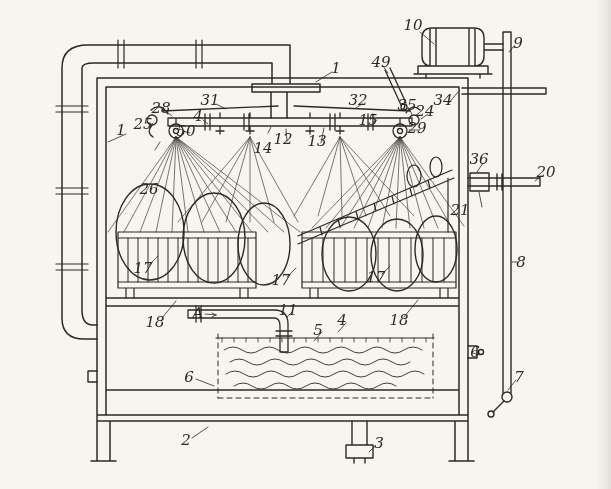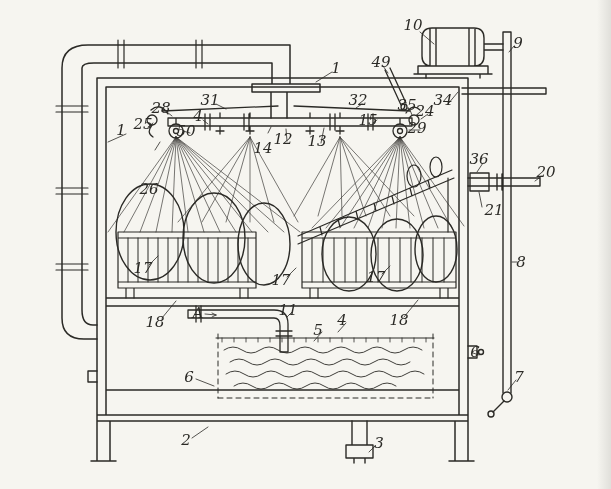--- a/index.html
+++ b/index.html
@@ -197,21 +197,21 @@
       <span class="part-label" style="left: 186px; top: 131px;">50</span>
       <span class="part-label" style="left: 263px; top: 148px;">14</span>
       <span class="part-label" style="left: 283px; top: 139px;">12</span>
       <span class="part-label" style="left: 317px; top: 141px;">13</span>
       <span class="part-label" style="left: 368px; top: 120px;">15</span>
       <span class="part-label" style="left: 417px; top: 128px;">29</span>
       <span class="part-label" style="left: 121px; top: 130px;">1</span>
       <span class="part-label" style="left: 149px; top: 142px; margin-top: 47px;">26</span>
       <span class="part-label" style="left: 479px; top: 159px;">36</span>
       <span class="part-label" style="left: 546px; top: 172px;">20</span>
-      <span class="part-label" style="left: 494px; top: 210px;">21</span>
+      <span class="part-label" style="left: 460px; top: 210px;">21</span>
       <span class="part-label" style="left: 143px; top: 268px;">17</span>
       <span class="part-label" style="left: 281px; top: 280px;">17</span>
       <span class="part-label" style="left: 376px; top: 277px;">17</span>
       <span class="part-label" style="left: 521px; top: 262px;">8</span>
       <span class="part-label" style="left: 155px; top: 322px;">18</span>
       <span class="part-label" style="left: 198px; top: 313px;">A</span>
       <span class="part-label" style="left: 288px; top: 310px;">11</span>
       <span class="part-label" style="left: 342px; top: 320px;">4</span>
       <span class="part-label" style="left: 318px; top: 330px;">5</span>
       <span class="part-label" style="left: 399px; top: 320px;">18</span>

